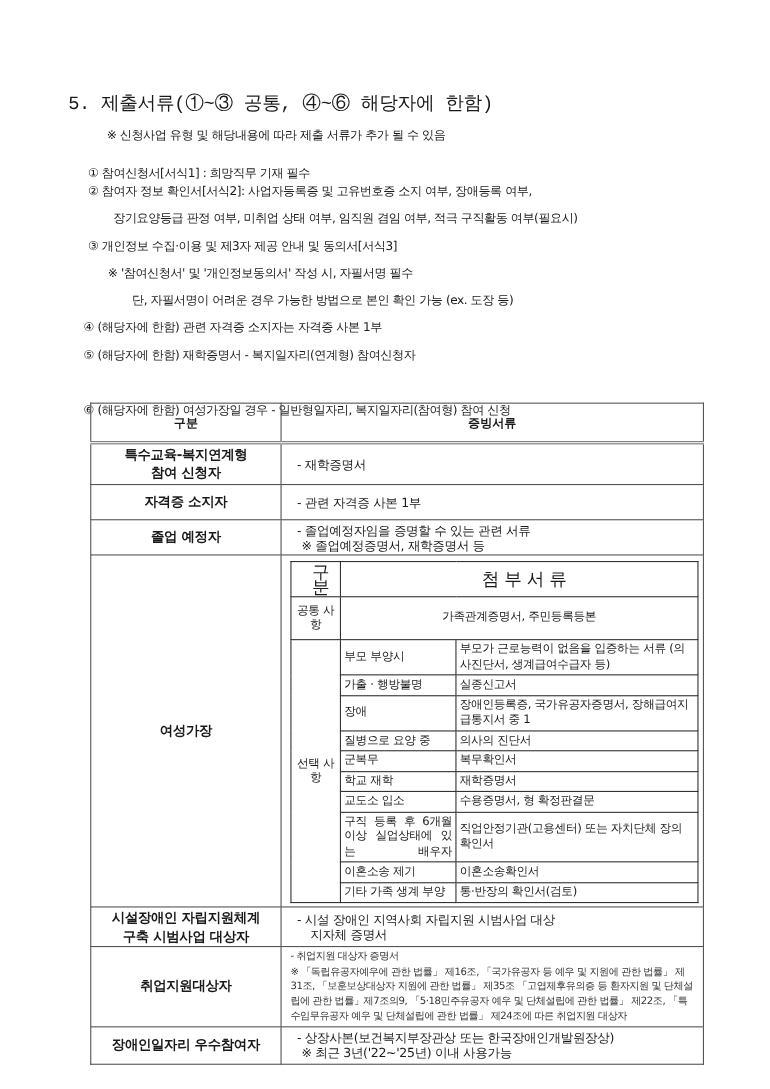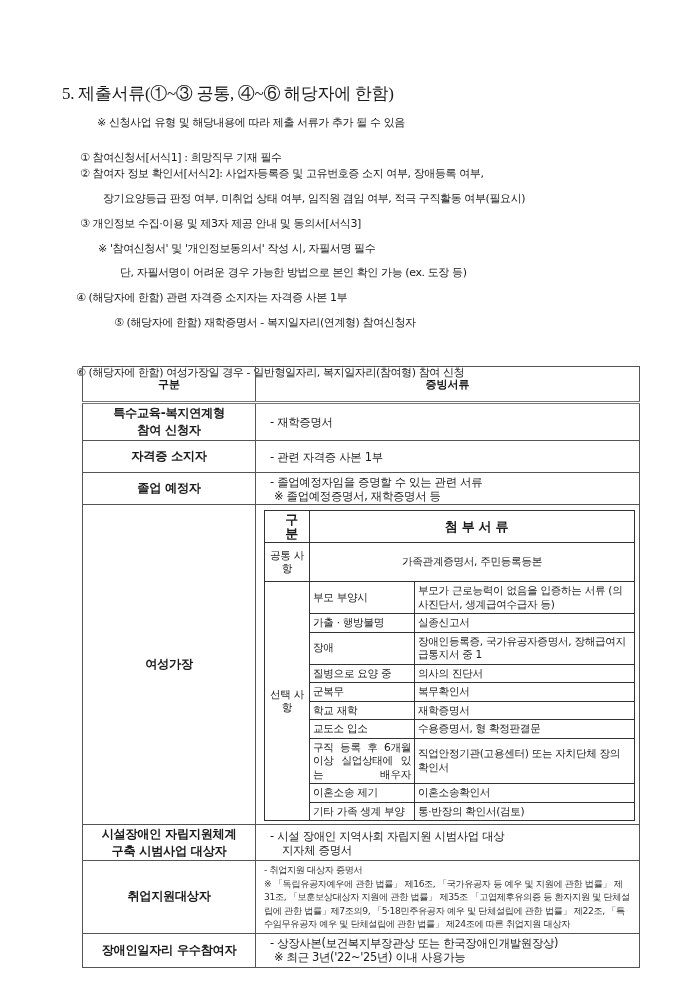--- a/index.html
+++ b/index.html
@@ -1,40 +1,40 @@
 <!DOCTYPE html>
 <html><head>
 <meta charset="utf-8">
 <style>
   html, body { margin:0; padding:0; background:#ffffff; }
   body { width:700px; height:990px; position:relative; overflow:hidden;
          font-family:"DejaVu Sans", sans-serif; color:#1a1a1a; }
-  .sec-title { position:absolute; left:62px; top:82px; font-size:17px; font-family:Liberation Serif, serif; letter-spacing:-0.3px; }
+  .sec-title { position:absolute; left:62px; top:82px; font-size:17px; font-family:Liberation Mono, monospace; letter-spacing:-0.3px; }
   .line { position:absolute; font-size:11px; letter-spacing:-0.4px; white-space:nowrap; }
   .l-note { left:97px; top:115px; }
   .l1 { left:80px; top:150px; }
   .l2 { left:80px; top:166px; }
   .l2b { left:103px; top:191px; }
   .l3 { left:80px; top:216px; }
   .l3a { left:98px; top:241px; }
   .l3b { left:120px; top:265px; }
   .l4 { left:76px; top:290px; }
-  .l5 { left:76px; top:315px;margin-left:38px; }
+  .l5 { left:76px; top:315px; }
   .l6 { left:76px; top:340px;margin-top:25px; }
 
   table.main { position:absolute; left:82px; top:366px; width:557px; border-collapse:collapse; table-layout:fixed; }
   table.main td, table.main th { border:1px solid #555; padding:0; vertical-align:middle; }
   table.main th { height:34px; font-size:11px; font-weight:bold; border-bottom:3px double #777; }
   .lbl { text-align:center; font-weight:bold; font-size:12.2px; line-height:17px; letter-spacing:-0.3px; }
   .val { font-size:11.4px; line-height:14px; padding-left:14px !important; letter-spacing:-0.3px; }
   .small { font-size:9.2px; line-height:13.5px; padding:2px 6px 2px 8px !important; color:#333; letter-spacing:-0.4px; }
 
   table.inner { width:371px; margin:5px 0 3px 8px; border-collapse:collapse; table-layout:fixed; }
   table.inner td { border:1px solid #333; font-size:10.6px; line-height:13.5px; padding:2px 3px; letter-spacing:-0.3px; }
-  table.inner .ih { text-align:center; font-weight:bold; font-size:13px; height:16px;padding-left:12px; }
+  table.inner .ih { text-align:center; font-weight:normal; font-size:16px; height:16px;padding-left:12px; }
   table.inner .c { text-align:center; }
   .just { text-align:justify; text-align-last:justify; }
 </style>
 </head>
 <body>
 
 <div class="sec-title">5. 제출서류(①~③ 공통, ④~⑥ 해당자에 한함)</div>
 <div class="line l-note">※ 신청사업 유형 및 해당내용에 따라 제출 서류가 추가 될 수 있음</div>
 <div class="line l1">① 참여신청서[서식1] : 희망직무 기재 필수</div>
 <div class="line l2">② 참여자 정보 확인서[서식2]: 사업자등록증 및 고유번호증 소지 여부, 장애등록 여부,</div>

